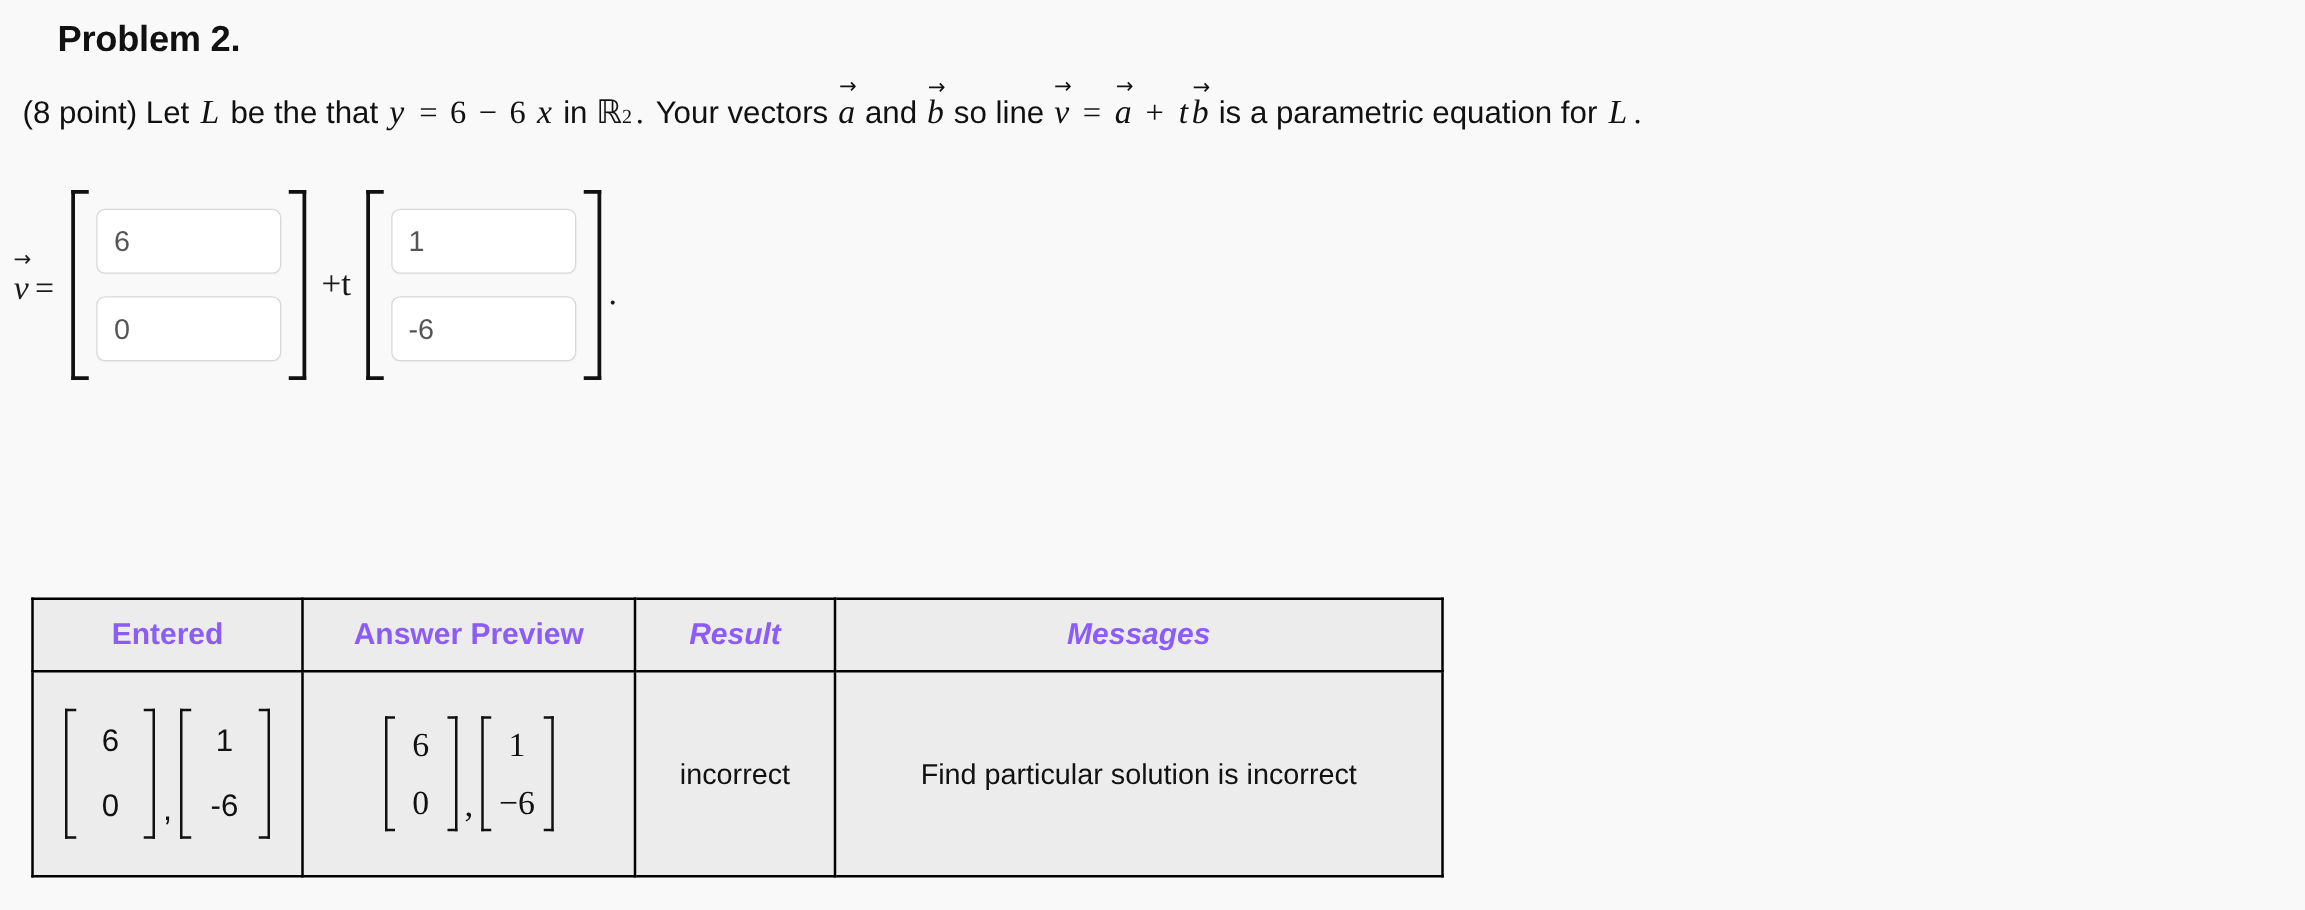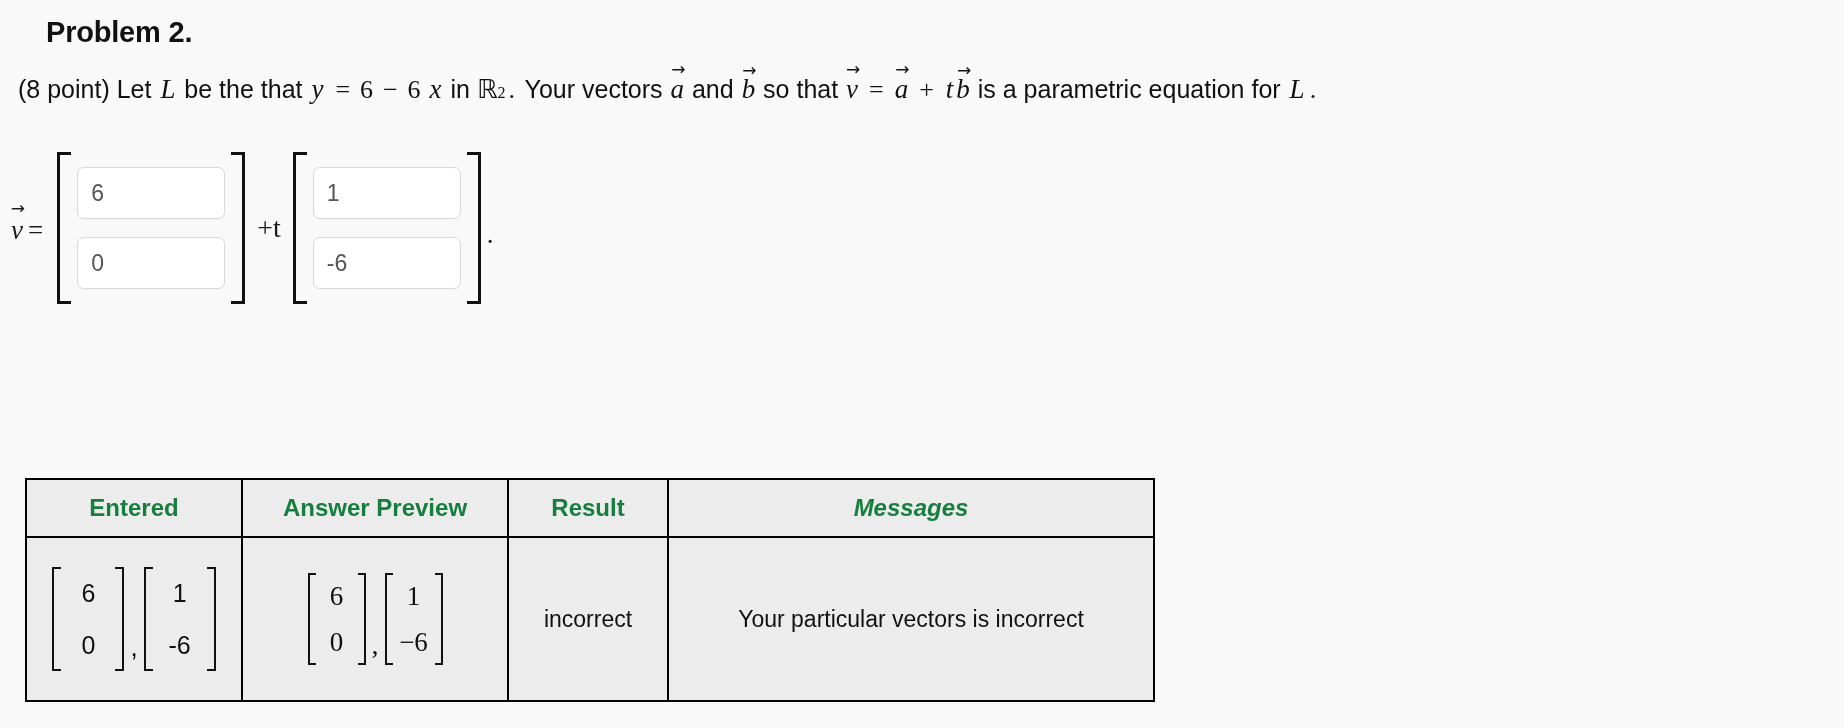--- a/index.html
+++ b/index.html
@@ -185,30 +185,30 @@
     border: 2px solid #000;
     background: #ececec;
     text-align: center;
     vertical-align: middle;
   }
   .results-table th {
     font-size: 24px;
     font-weight: bold;
     height: 56px;
     padding: 0 14px;
-    color: #15803d;
+    color: #8b5cf6;
   }
   .results-table td {
     font-size: 23px;
     color: #111;
     padding: 6px 12px;
   }
   .col-entered   { width: 186px; }
   .col-preview   { width: 236px; }
-  .col-result    { width: 130px; }
+  .col-result    { width: 130px; font-style: italic; }
   .col-messages  { width: 456px; font-style: italic; }
 
   .cell-row { height: 164px; }
 
   
   .mat-pair {
     display: flex;
     align-items: center;
     justify-content: center;
     gap: 6px;
@@ -288,21 +288,21 @@
   <span class="mathnum">6</span>
   <span class="mathop">−</span>
   <span class="mathnum">6</span>
   <span class="mathvar">x</span>
   <span>in</span>
   <span class="blackboard">ℝ</span><span class="sup">2</span><span class="mathop">.</span>
   <span>Your vectors</span>
   <span class="vec"><span class="arrow">→</span><span>a</span></span>
   <span>and</span>
   <span class="vec tall"><span class="arrow">→</span><span>b</span></span>
-  <span>so that</span>
+  <span>so line</span>
   <span class="vec"><span class="arrow">→</span><span>v</span></span>
   <span class="mathop">=</span>
   <span class="vec"><span class="arrow">→</span><span>a</span></span>
   <span class="mathop">+</span>
   <span class="mathvar">t</span><span class="vec tall"><span class="arrow">→</span><span>b</span></span>
   <span>is a parametric equation for</span>
   <span class="mathvar">L</span><span class="mathop">.</span>
 </div>
 
 <div class="answer-area">
@@ -391,18 +391,18 @@
             <div class="mbrk mbrk-r"></div>
           </div>
         </div>
       </td>
 
       <td>
         <span class="result-text">incorrect</span>
       </td>
 
       <td>
-        <span class="msg-text">Your particular vectors is incorrect</span>
+        <span class="msg-text">Find particular solution is incorrect</span>
       </td>
 
     </tr>
   </tbody>
 </table>
 
 </body></html>

